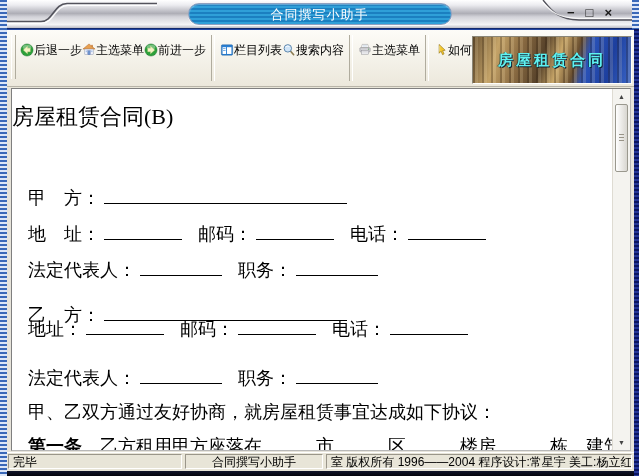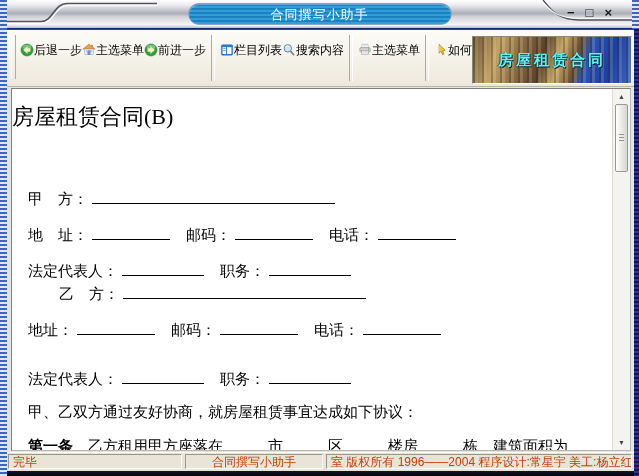--- a/index.html
+++ b/index.html
@@ -48,21 +48,21 @@
     display:flex;align-items:center;justify-content:center;cursor:pointer;}
   .banner-text{color:#5ef2f2;font-weight:bold;font-size:15px;letter-spacing:3px;
     text-shadow:1px 1px 0 #123, -1px 0 0 rgba(0,60,60,.6);white-space:nowrap;}
   
   .content{position:absolute;left:7px;top:88px;right:5px;height:364px;background:#e6e3da;}
   .doc{position:absolute;left:4px;top:0px;right:3px;bottom:1px;background:#ffffff;
     border:1px solid;border-color:#7f7f7f #b8b8b8 #b8b8b8 #7f7f7f;overflow:hidden;}
   .doc-body{position:absolute;left:0;top:0;right:18px;bottom:0;overflow:hidden;
     font-family:"Liberation Serif","DejaVu Serif",serif;color:#000;}
   .doc-title{text-align:left;margin-top:13px;font-size:22px;white-space:nowrap;}
-  .line{position:absolute;left:16px;font-size:15px;white-space:nowrap;height:17px;line-height:17px;}
+  .line{position:absolute;left:16px;font-size:18px;white-space:nowrap;height:17px;line-height:17px;}
   .u{display:inline-block;border-bottom:1px solid #000;height:15px;margin-left:4px;}
   .u-long{width:243px;}
   .u-med{width:78px;}
   .u-rep{width:82px;}
   .gap{display:inline-block;width:16px;}
   .b{font-weight:bold;}
   
   .vscroll{position:absolute;top:0;bottom:0;right:0;width:17px;background:#f4f3ef;
     border-left:1px solid #dedbd2;}
   .sc-up{position:absolute;top:4px;left:0;right:0;text-align:center;font-size:7px;color:#444;cursor:pointer;}
@@ -70,21 +70,21 @@
   .sc-thumb{position:absolute;top:15px;left:2px;right:2px;height:66px;border-radius:2px;
     background:linear-gradient(90deg,#ffffff,#d8d6d0);border:1px solid #9a988e;cursor:grab;}
   .sc-grip{position:absolute;left:3px;right:3px;top:50%;height:8px;margin-top:-4px;
     background:repeating-linear-gradient(180deg,#999488 0 1px,rgba(0,0,0,0) 1px 3px);}
   
   .statusbar{position:absolute;left:7px;right:5px;top:452px;height:18px;z-index:10;
     background:#e8e5d8;border-top:1px solid #ffffff;display:flex;gap:3px;
     padding:1px 2px 1px 1px;box-sizing:border-box;}
   .sb-panel{border:1px solid;border-color:#9a968a #ffffff #ffffff #9a968a;
     font-size:12px;line-height:14px;padding:0 4px;overflow:hidden;white-space:nowrap;
-    color:#c2410c;box-sizing:border-box;}
+    color:#000000;box-sizing:border-box;}
   .sb-left{width:174px;}
   .sb-center{width:138px;text-align:center;}
   .sb-right{flex:1;}
 </style>
 </head>
 <body>
 
 <div class="window">
 
   <div class="titlebar">
@@ -202,21 +202,21 @@
         </div>
 
         <div class="line" style="top:135px;">
           <span>地　址：</span><span class="u u-med"></span><span class="gap"></span><span>邮码：</span><span class="u u-med"></span><span class="gap"></span><span>电话：</span><span class="u u-med"></span>
         </div>
 
         <div class="line" style="top:171px;">
           <span>法定代表人：</span><span class="u u-rep"></span><span class="gap"></span><span>职务：</span><span class="u u-rep"></span>
         </div>
 
-        <div class="line" style="top:194px;margin-left:31px;">
+        <div class="line" style="top:216px;">
           <span>乙　方：</span><span class="u u-long"></span>
         </div>
 
         <div class="line" style="top:230px;">
           <span>地址：</span><span class="u u-med"></span><span class="gap"></span><span>邮码：</span><span class="u u-med"></span><span class="gap"></span><span>电话：</span><span class="u u-med"></span>
         </div>
 
         <div class="line" style="top:279px;">
           <span>法定代表人：</span><span class="u u-rep"></span><span class="gap"></span><span>职务：</span><span class="u u-rep"></span>
         </div>

